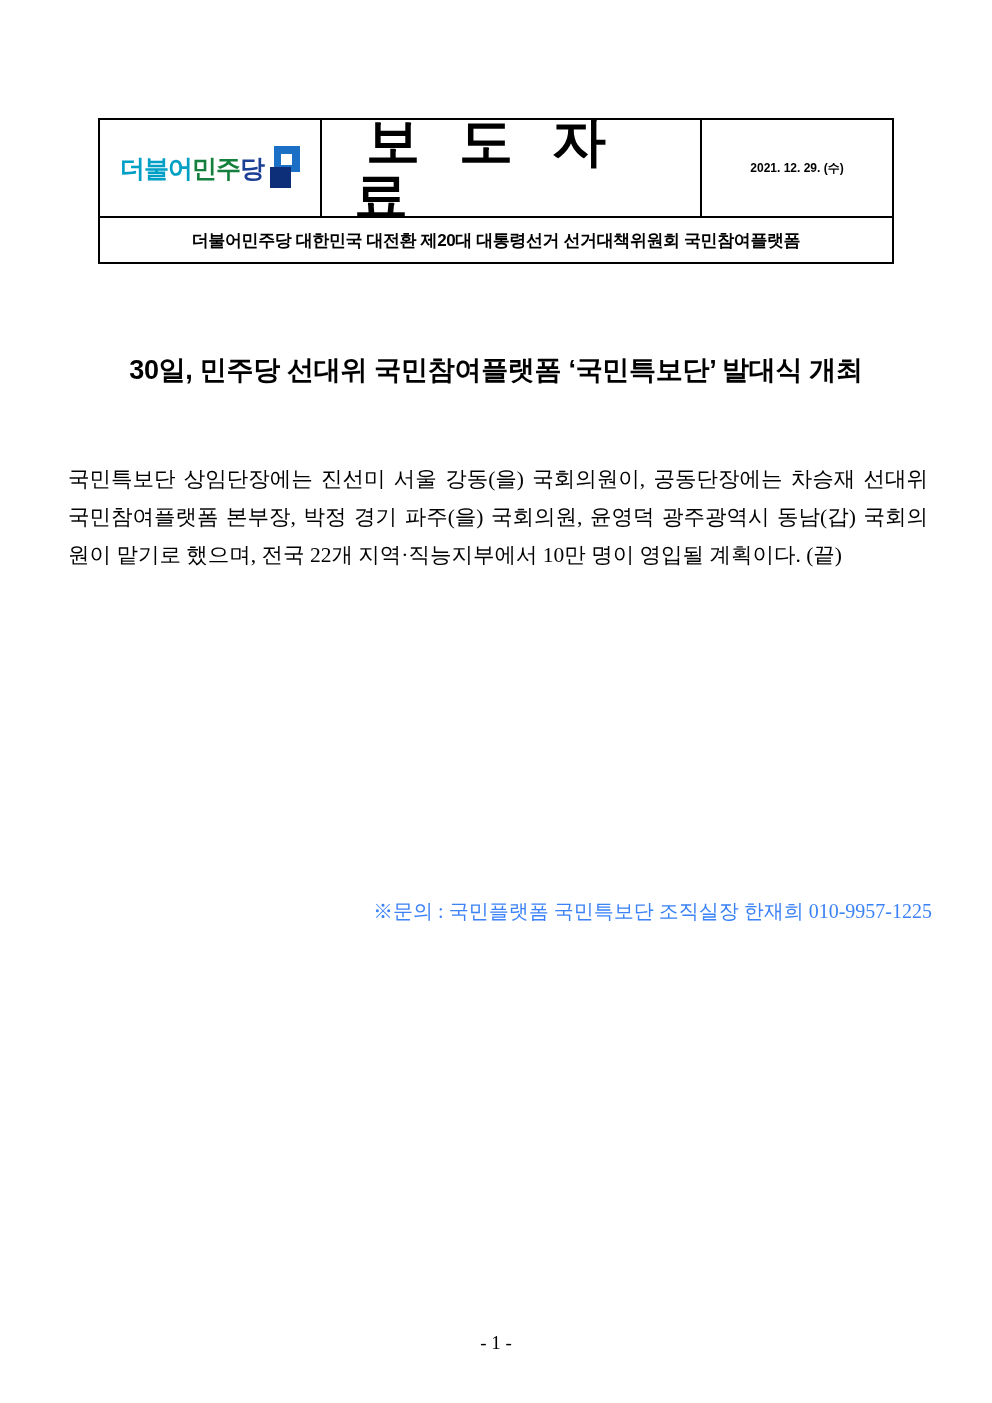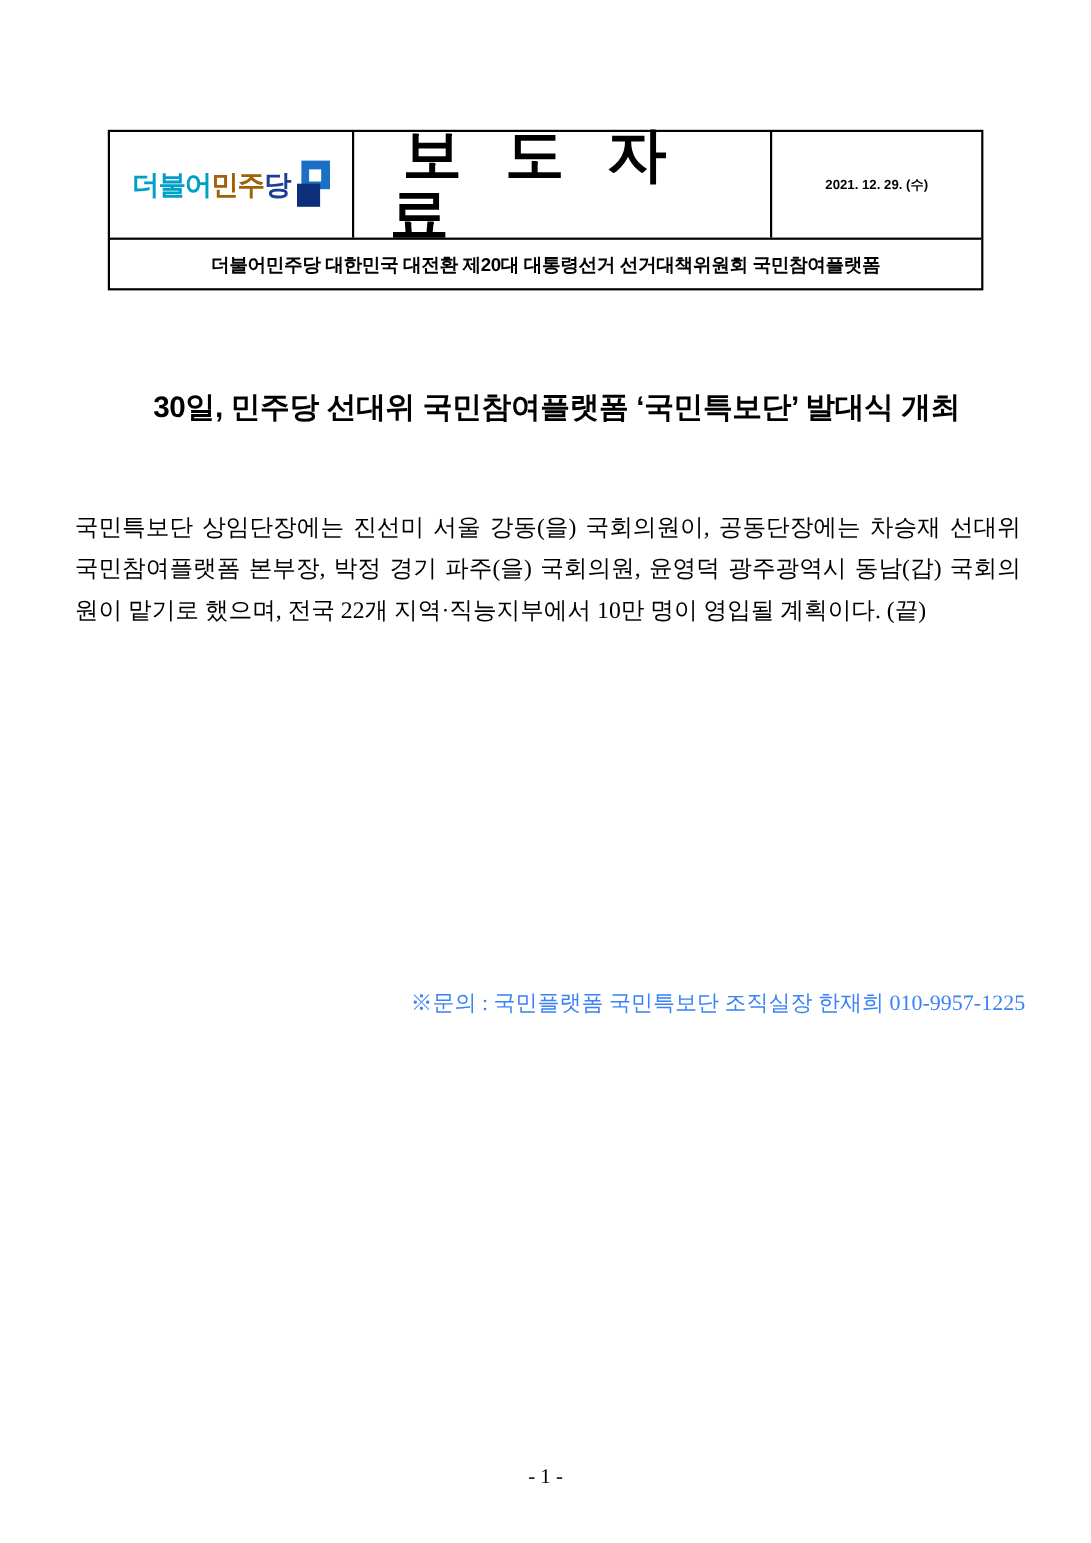--- a/index.html
+++ b/index.html
@@ -54,21 +54,21 @@
   }
   .logo-text {
     font-family: "Liberation Sans", sans-serif;
     font-weight: bold;
     font-size: 25px;
     letter-spacing: -1px;
     line-height: 1;
     white-space: nowrap;
   }
   .logo-text .seg1 { color: #00a0c6; }
-  .logo-text .seg2 { color: #a16207; }
+  .logo-text .seg2 { color: #15803d; }
   .logo-text .seg3 { color: #1b3f94; }
   .logo-mark {
     position: relative;
     width: 30px;
     height: 44px;
     margin-left: 2px;
   }
   .logo-mark .sq-top {
     position: absolute;
     left: 4px;
@@ -137,21 +137,21 @@
     font-size: 17px;
     font-weight: bold;
     letter-spacing: -0.4px;
     color: #000;
     text-align: right;
   }
 
   
   .headline {
     position: absolute;
-    left: 70px;
+    left: 60px;
     top: 352px;
     width: 872px;
     text-align: center;
     font-family: "Liberation Sans", sans-serif;
     font-weight: bold;
     font-size: 27px;
     letter-spacing: -0.3px;
     color: #000;
   }
 

